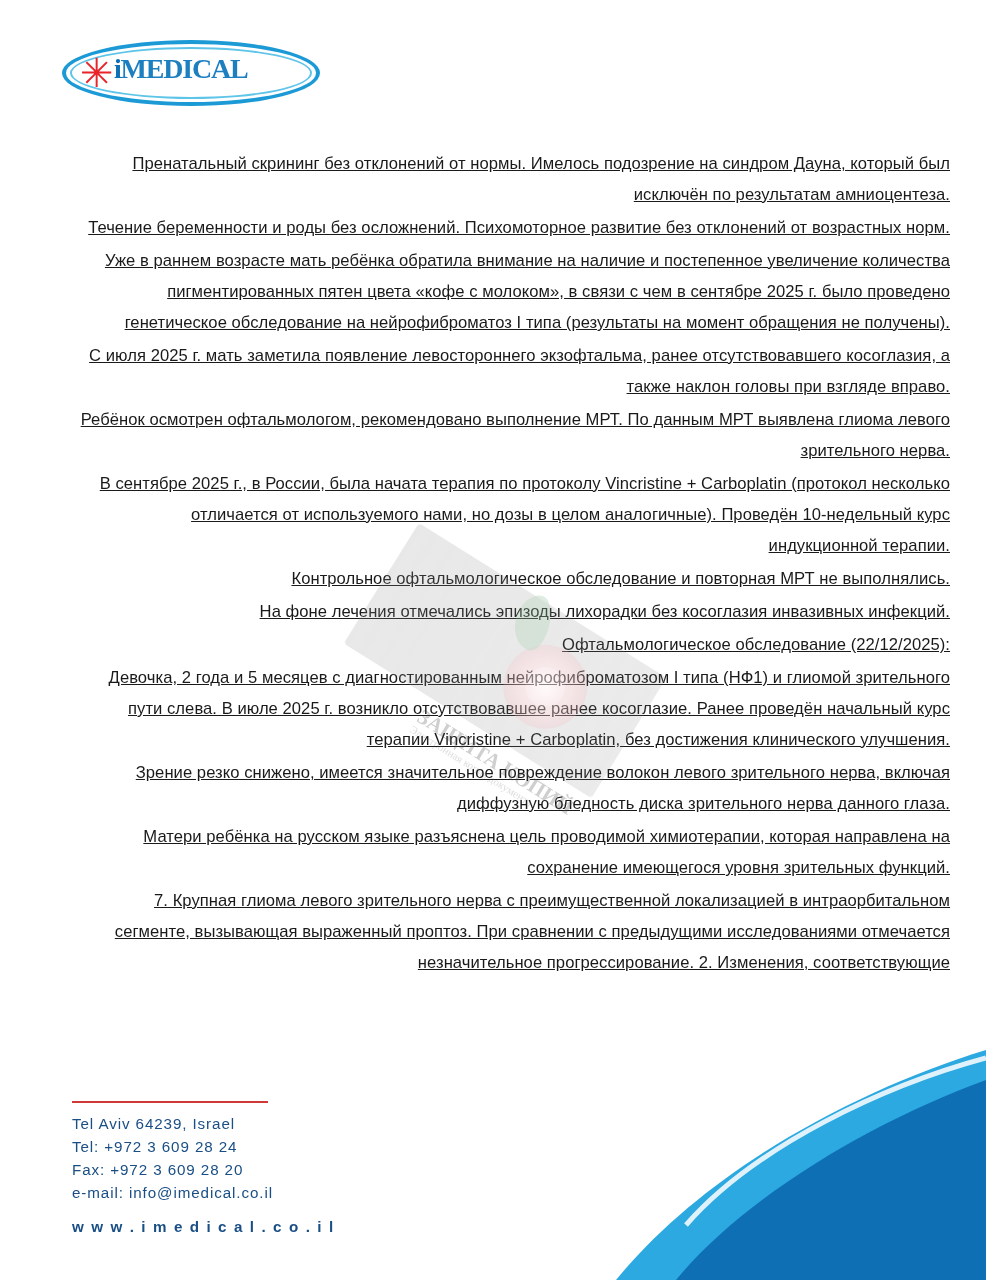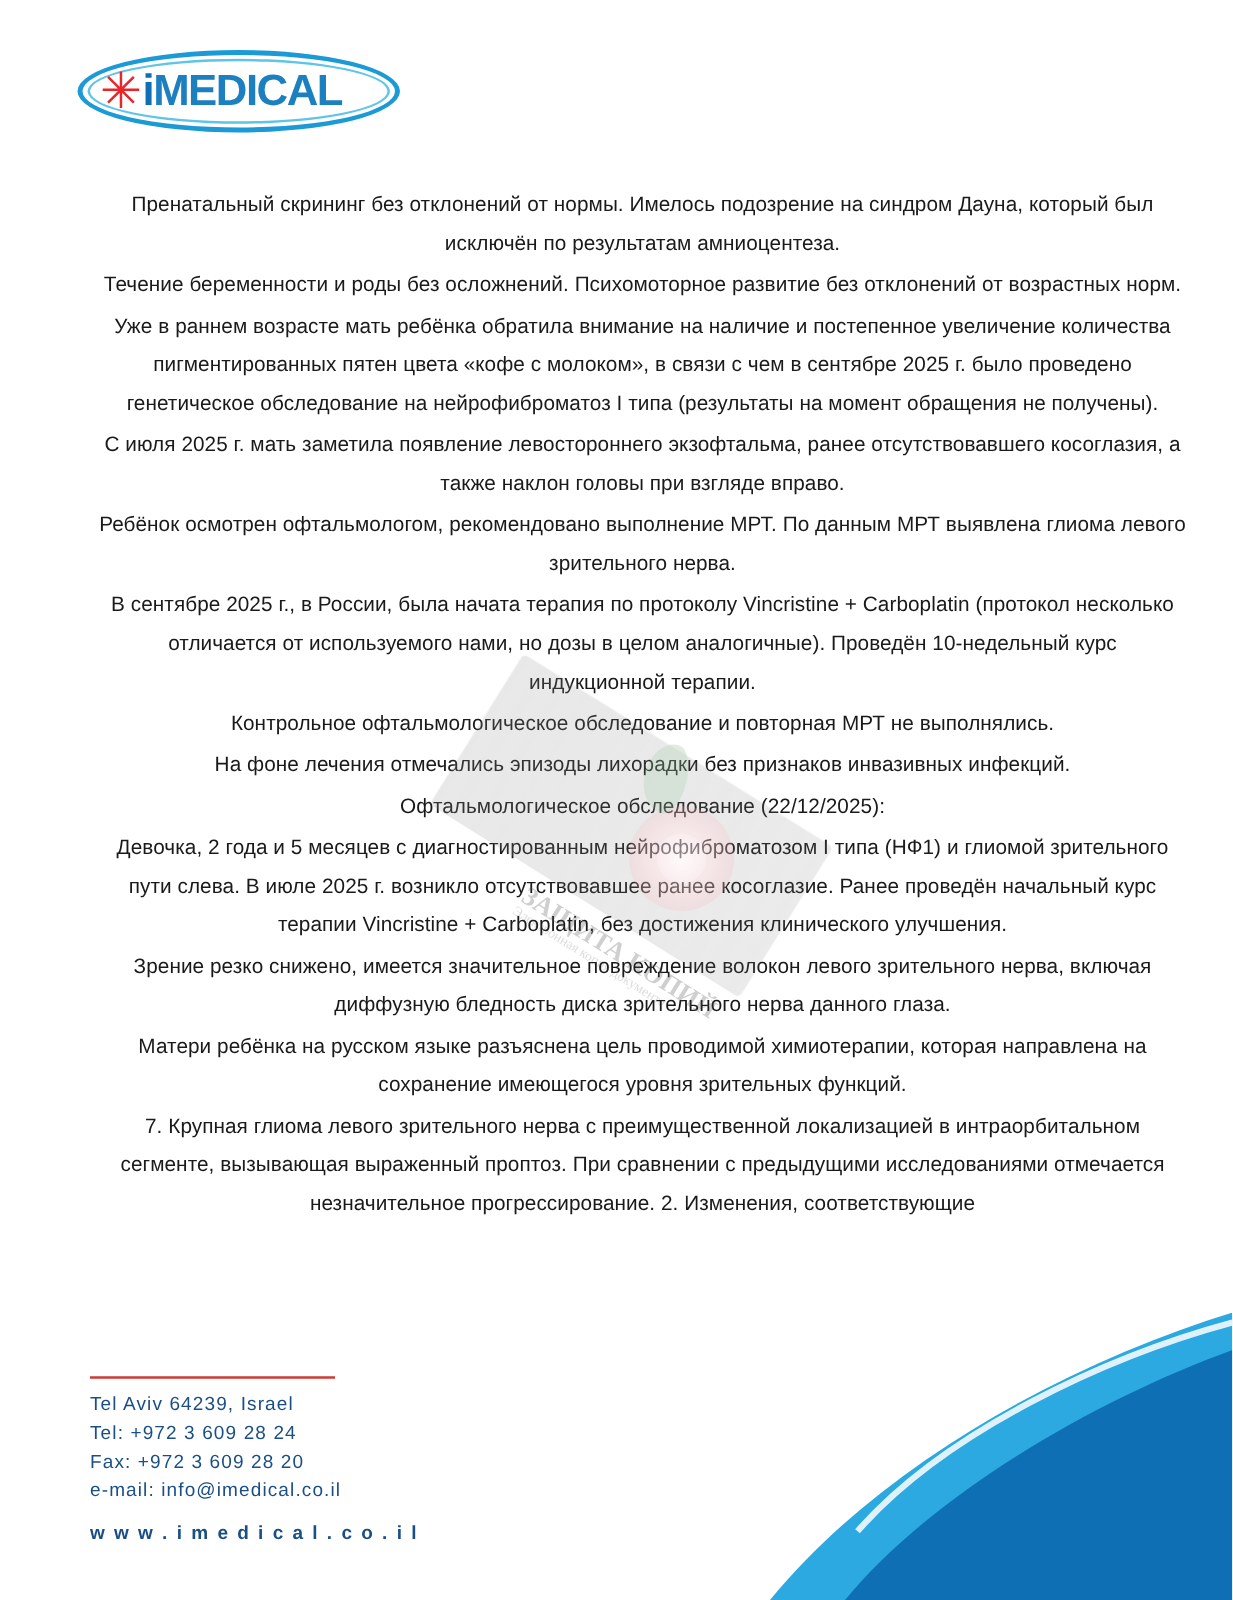--- a/index.html
+++ b/index.html
@@ -58,42 +58,43 @@
     color: #e8252b;
     font-size: 40px;
     line-height: 30px;
     text-align: center;
     font-family: "DejaVu Sans", sans-serif;
   }
   #logo-text {
     position: absolute;
     left: 52px;
     top: 19px;
-    font-family: Liberation Sans, sans-serif;
+    font-family: Liberation Serif, serif;
     font-weight: bold;
-    font-size: 35px;
+    font-size: 28px;
     letter-spacing: -1.2px;
     color: #0f6fb5;
   }
   #logo-text .accent { color: #1c7fc0; }
 
   
   #doc-body {
     position: absolute;
     top: 148px;
     left: 78px;
     width: 872px;
   }
   #doc-body p {
     margin: 0 0 2px 0;
     font-size: 16.6px;
     line-height: 31px;
     color: #1a1a1a;
-    text-align: center;
+    text-align: right;
     letter-spacing: 0.05px;
+    text-decoration: underline;
   }
 
   
   #watermark {
     position: absolute;
     left: 366px;
     top: 480px;
     width: 300px;
     height: 330px;
     transform: rotate(-58deg);
@@ -219,21 +220,21 @@
 </div>
 
 <div id="doc-body">
   <p>Пренатальный скрининг без отклонений от нормы. Имелось подозрение на синдром Дауна, который был исключён по результатам амниоцентеза.</p>
   <p>Течение беременности и роды без осложнений. Психомоторное развитие без отклонений от возрастных норм.</p>
   <p>Уже в раннем возрасте мать ребёнка обратила внимание на наличие и постепенное увеличение количества пигментированных пятен цвета «кофе с молоком», в связи с чем в сентябре 2025 г. было проведено генетическое обследование на нейрофиброматоз I типа (результаты на момент обращения не получены).</p>
   <p>С июля 2025 г. мать заметила появление левостороннего экзофтальма, ранее отсутствовавшего косоглазия, а также наклон головы при взгляде вправо.</p>
   <p>Ребёнок осмотрен офтальмологом, рекомендовано выполнение МРТ. По данным МРТ выявлена глиома левого зрительного нерва.</p>
   <p>В сентябре 2025 г., в России, была начата терапия по протоколу Vincristine + Carboplatin (протокол несколько отличается от используемого нами, но дозы в целом аналогичные). Проведён 10-недельный курс индукционной терапии.</p>
   <p>Контрольное офтальмологическое обследование и повторная МРТ не выполнялись.</p>
-  <p>На фоне лечения отмечались эпизоды лихорадки без признаков инвазивных инфекций.</p>
+  <p>На фоне лечения отмечались эпизоды лихорадки без косоглазия инвазивных инфекций.</p>
   <p>Офтальмологическое обследование (22/12/2025):</p>
   <p>Девочка, 2 года и 5 месяцев с диагностированным нейрофиброматозом I типа (НФ1) и глиомой зрительного пути слева. В июле 2025 г. возникло отсутствовавшее ранее косоглазие. Ранее проведён начальный курс терапии Vincristine + Carboplatin, без достижения клинического улучшения.</p>
   <p>Зрение резко снижено, имеется значительное повреждение волокон левого зрительного нерва, включая диффузную бледность диска зрительного нерва данного глаза.</p>
   <p>Матери ребёнка на русском языке разъяснена цель проводимой химиотерапии, которая направлена на сохранение имеющегося уровня зрительных функций.</p>
   <p>7. Крупная глиома левого зрительного нерва с преимущественной локализацией в интраорбитальном сегменте, вызывающая выраженный проптоз. При сравнении с предыдущими исследованиями отмечается незначительное прогрессирование. 2. Изменения, соответствующие</p>
 </div>
 
 <div id="watermark">
   <div id="wm-band"></div>
   <div id="wm-flower"></div>

